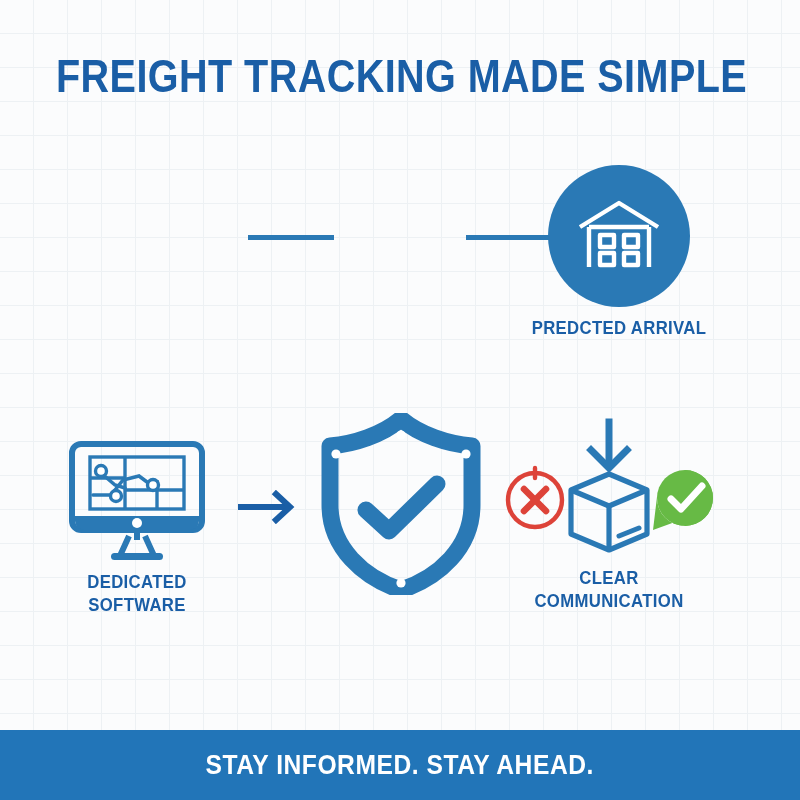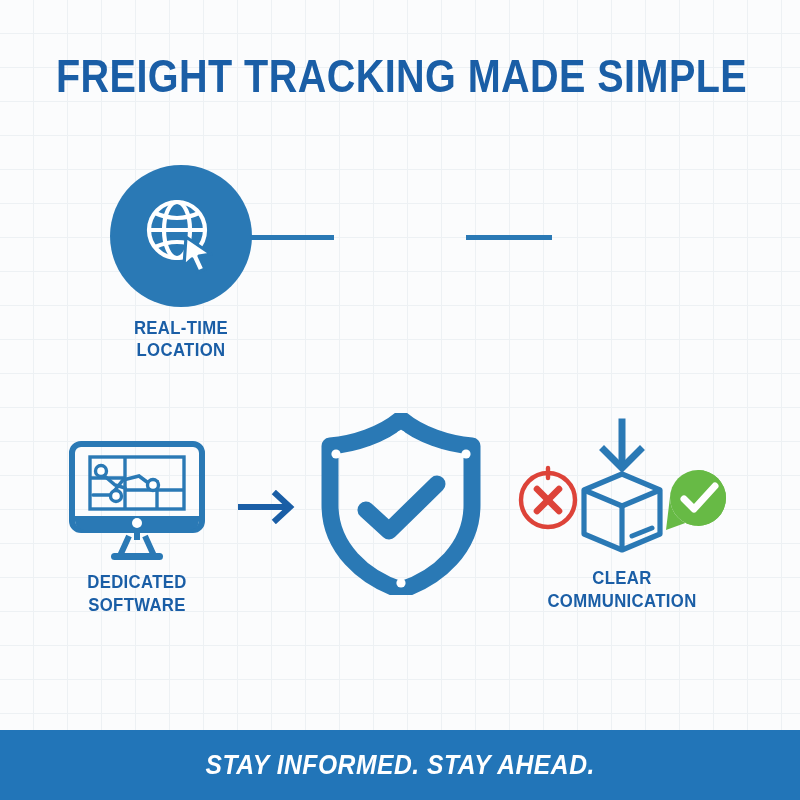--- a/index.html
+++ b/index.html
@@ -72,73 +72,74 @@
   #monitor-block{left:67px;top:440px;width:140px;height:125px;}
   #monitor-label{
     position:absolute;left:-45px;top:130px;width:230px;
     text-align:center;color:#1a5ea6;
     font-size:19px;font-weight:bold;line-height:23px;letter-spacing:.4px;
     transform:scaleX(0.88);transform-origin:center top;
     white-space:nowrap;
   }
   #arrow-block{left:238px;top:490px;width:62px;height:34px;}
   #shield-block{left:320px;top:413px;width:162px;height:182px;}
-  #comm-block{left:512px;top:418px;width:220px;height:135px;}
+  #comm-block{left:499px;top:418px;width:220px;height:135px;}
   #comm-label{
     position:absolute;left:0;top:148px;width:220px;
     text-align:center;color:#1a5ea6;
     font-size:19px;font-weight:bold;line-height:23px;letter-spacing:.4px;
     transform:scaleX(0.88);transform-origin:center top;
     white-space:nowrap;
   }
 
   
   .footer{
     position:absolute;left:0;bottom:0;width:800px;height:70px;
     background:#2275b8;
-    display:flex;align-items:center;justify-content:center;font-style:italic;
+    display:flex;align-items:center;justify-content:center;
   }
   .footer-text{
     color:#ffffff;font-size:28px;font-weight:bold;letter-spacing:.6px;
     transform:scaleX(0.88);transform-origin:center center;
     white-space:nowrap;
   }
 </style>
 </head>
 <body>
 
 <div id="poster">
 
   <div class="title">FREIGHT TRACKING MADE SIMPLE</div>
 
   <div class="connector" id="conn-1"></div>
   <div class="connector" id="conn-2"></div>
 
-  <div class="circle-node" id="node-1">
+
+
+  <div class="circle-node" id="node-3">
     <div class="circle">
       <span>
-        <svg width="84" height="84" viewBox="0 0 84 84">
-          <g fill="none" stroke="#ffffff" stroke-width="4.2">
-            <circle cx="38" cy="38" r="28"></circle>
-            <ellipse cx="38" cy="38" rx="13" ry="28"></ellipse>
-            <line x1="10" y1="38" x2="66" y2="38"></line>
-            <path d="M16 21 Q38 31 60 21"></path>
-            <path d="M16 55 Q38 45 60 55"></path>
+        <svg width="86" height="74" viewBox="0 0 86 74">
+          <g fill="none" stroke="#ffffff" stroke-width="4.4" stroke-linejoin="round">
+            <path d="M4 30 L43 6 L82 30"></path>
+            <path d="M13 30 v40"></path>
+            <path d="M73 30 v40"></path>
+            <path d="M13 30 h60"></path>
+            <rect x="24" y="38" width="14" height="12"></rect>
+            <rect x="48" y="38" width="14" height="12"></rect>
+            <rect x="24" y="56" width="14" height="12"></rect>
+            <rect x="48" y="56" width="14" height="12"></rect>
           </g>
-          <path d="M47 45 L72 62 L60 64 L66 77 L59 80 L53 67 L45 74 Z" fill="#ffffff" stroke="#2a79b5" stroke-width="3.2" stroke-linejoin="round"></path>
         </svg>
       </span>
     </div>
     <div class="node-label">
-      <div>REAL-TIME</div>
-      <div>LOCATION</div>
-    </div>
-  </div>
-
-
+      <div>PREDCTED ARRIVAL</div>
+    </div>
+  </div>
 
   <div class="block" id="monitor-block">
     <span>
       <svg width="140" height="125" viewBox="0 0 140 125">
         <rect x="5" y="4" width="130" height="86" rx="9" fill="none" stroke="#2a79b5" stroke-width="6"></rect>
         <path d="M8 76 h124 v5 a9 9 0 0 1 -9 9 h-106 a9 9 0 0 1 -9 -9 z" fill="#2a79b5"></path>
         <circle cx="70" cy="83" r="5" fill="#ffffff"></circle>
         <path d="M70 90 v10" stroke="#2a79b5" stroke-width="6"></path>
         <path d="M52 118 L62 96 M88 118 L78 96" stroke="#2a79b5" stroke-width="6" fill="none"></path>
         <rect x="44" y="113" width="52" height="7" rx="3.5" fill="#2a79b5"></rect>

